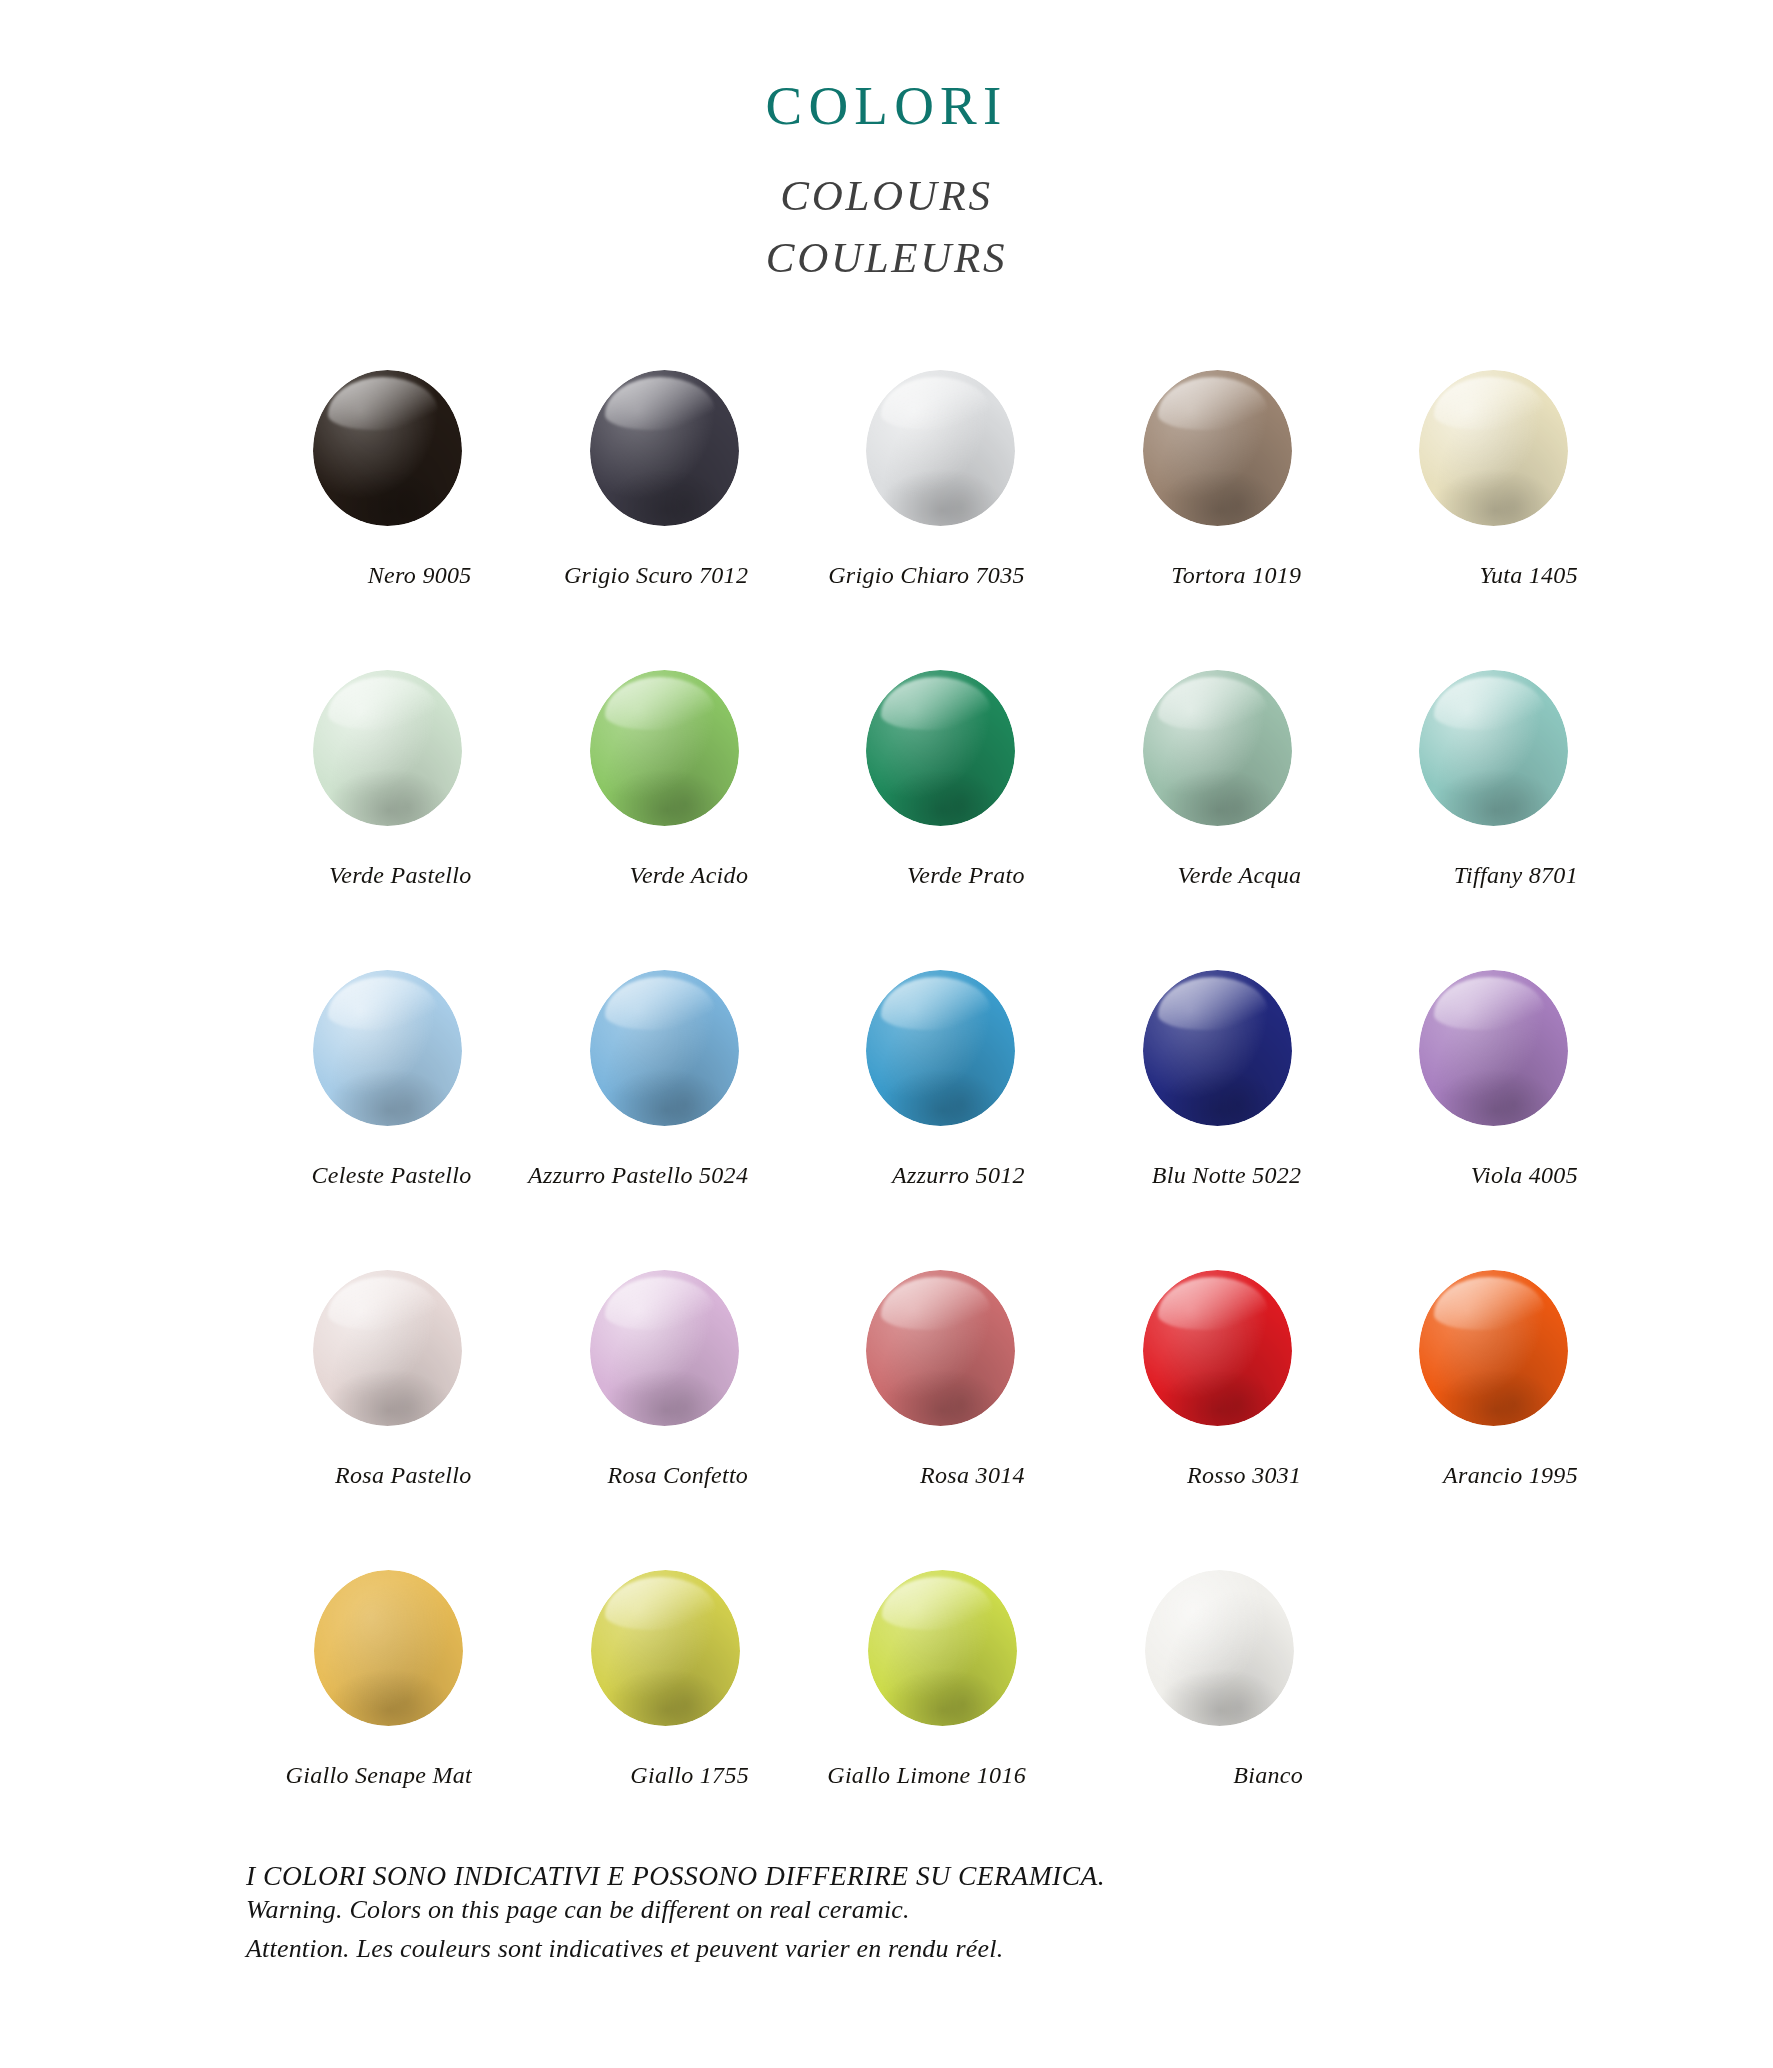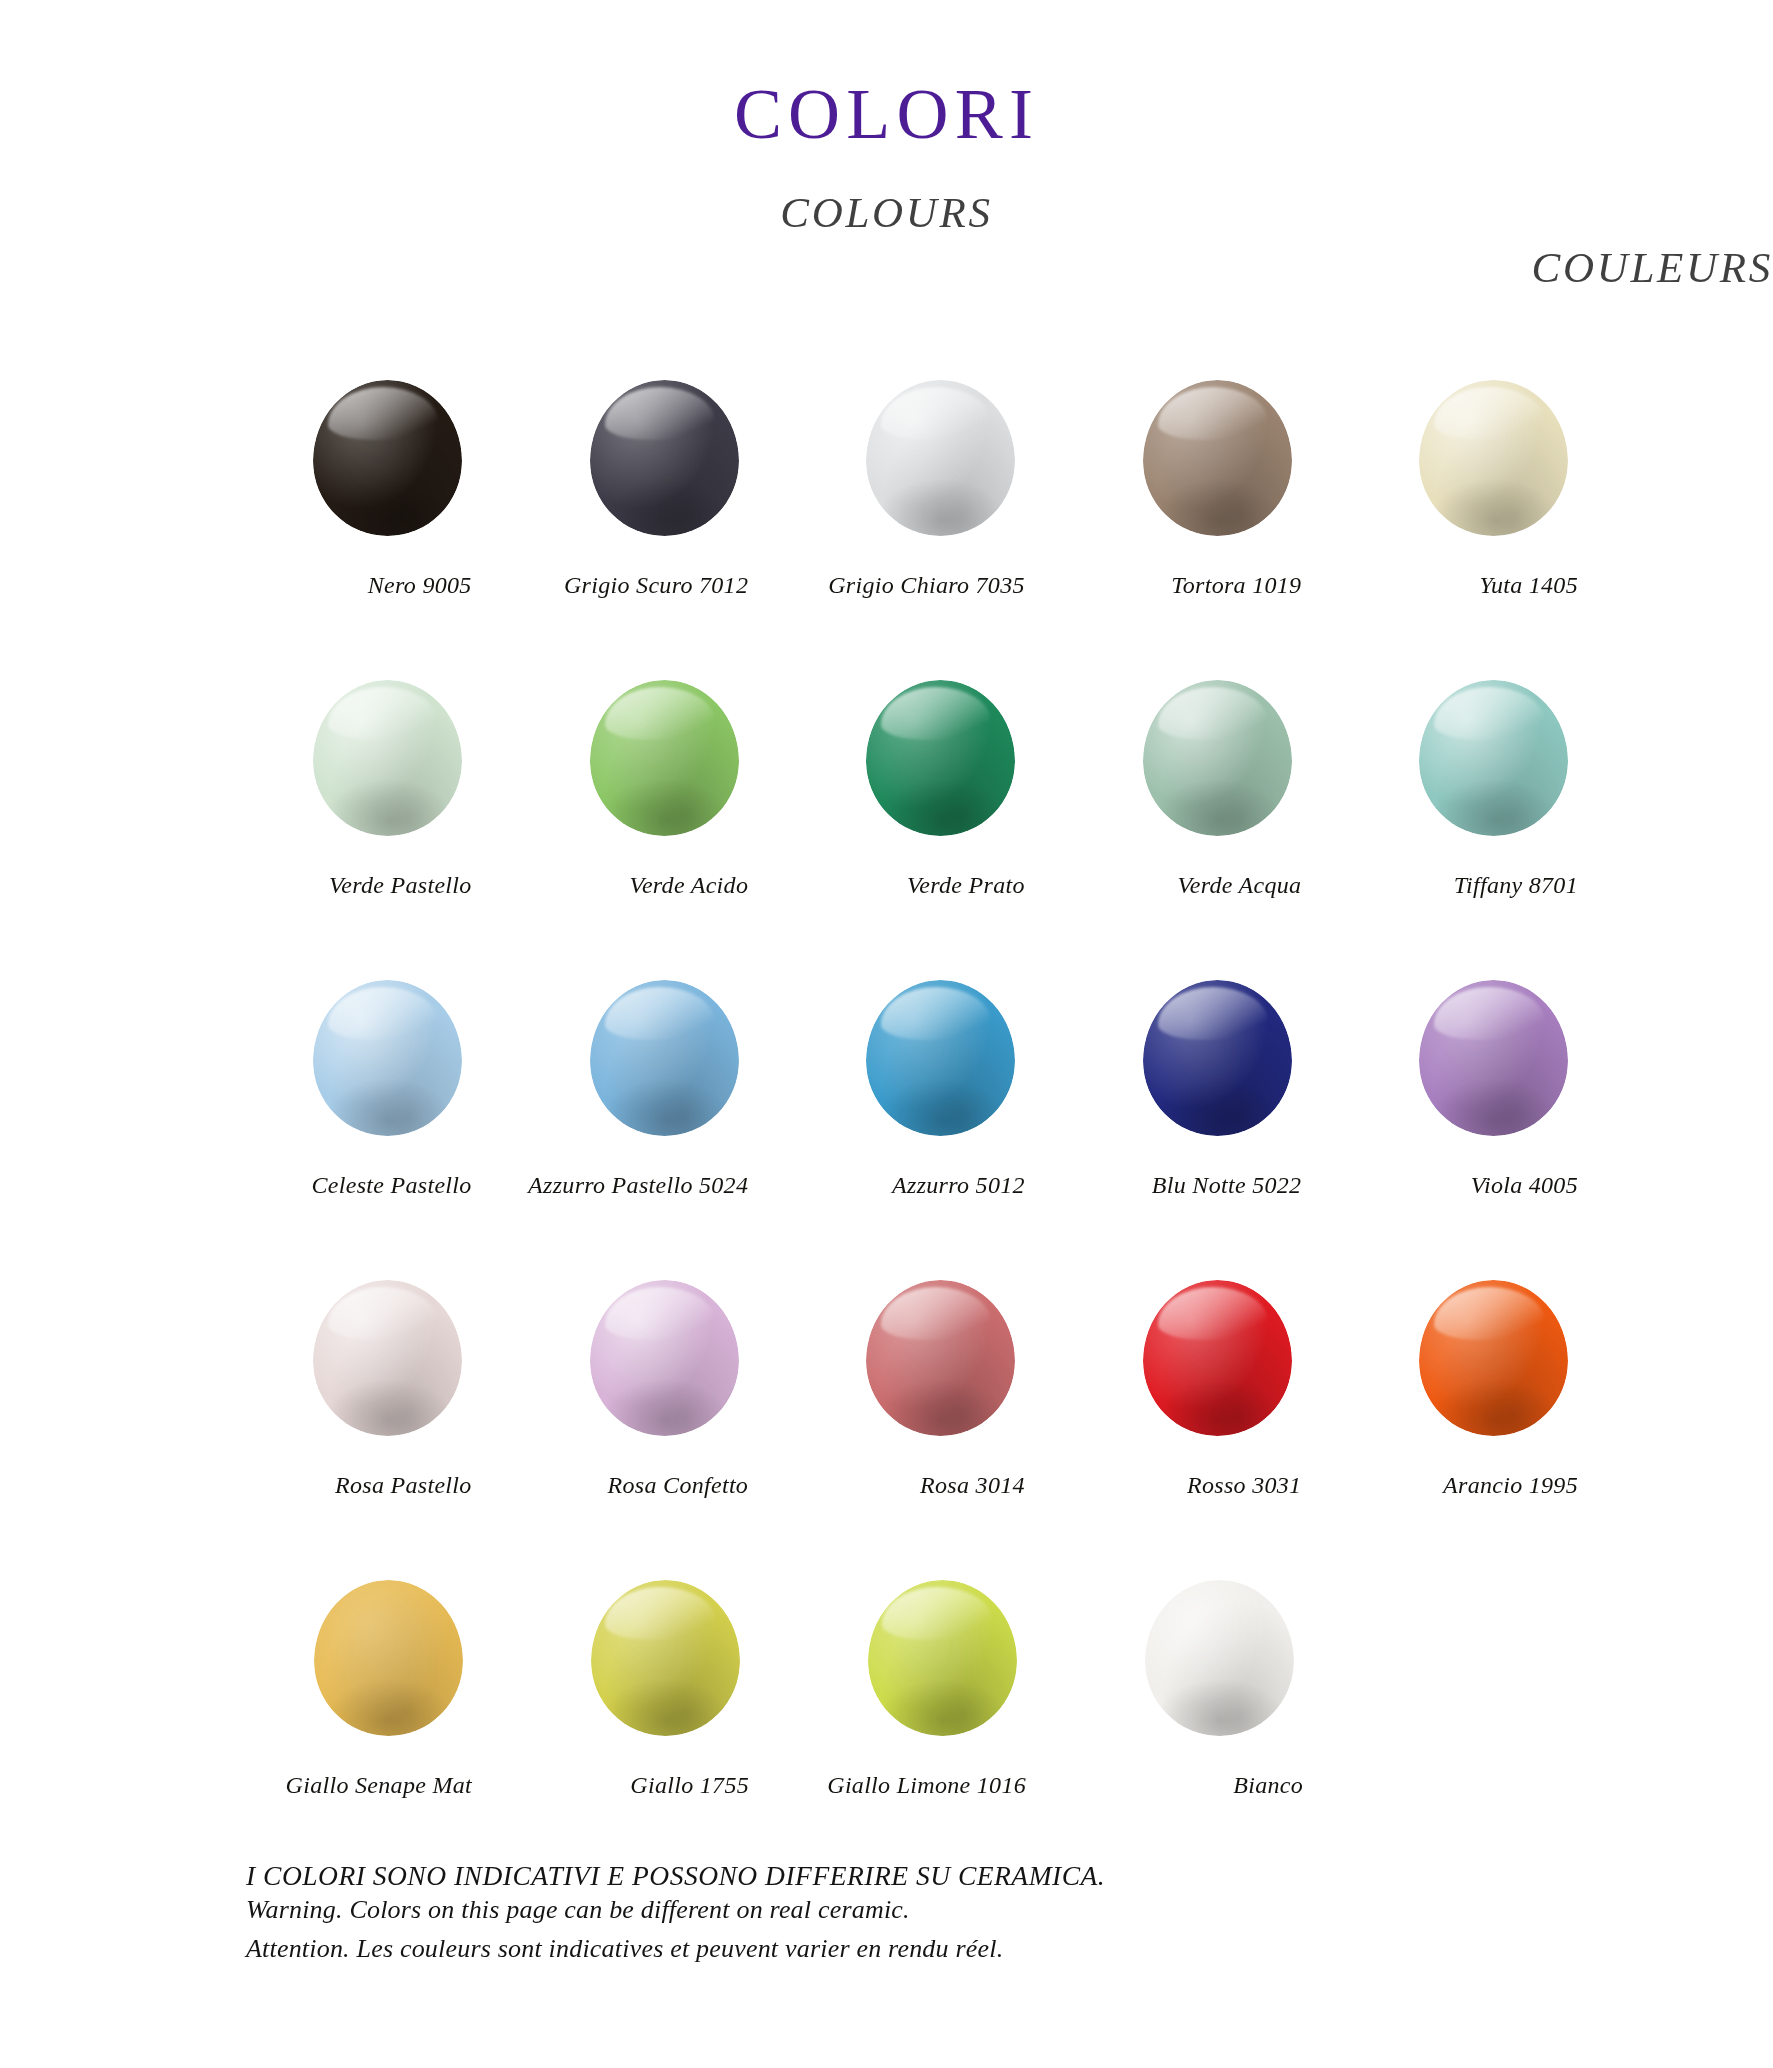--- a/index.html
+++ b/index.html
@@ -22,36 +22,36 @@
     background: #ffffff;
     box-sizing: border-box;
   }
 
   
   .header {
     padding-top: 78px;
     text-align: center;
   }
   .title-it {
-    font-size: 72px;
+    font-size: 55px;
     letter-spacing: 6.2px;
     font-weight: 400;
     line-height: 1.0;
-    color: #4c1d95;
+    color: #0f766e;
   }
   .title-en,
   .title-fr {
     font-style: italic;
     font-size: 43px;
     letter-spacing: 2.7px;
     line-height: 1.12;
     color: #404040;
   }
   .title-en { margin-top: 39px; }
-  .title-fr { margin-top: 7px; text-align: right; }
+  .title-fr { margin-top: 14px; }
 
   
   .grid {
     margin: 0 auto;
     padding-top: 82px;
     width: 1383px;
   }
   .row {
     display: flex;
     justify-content: flex-start;

